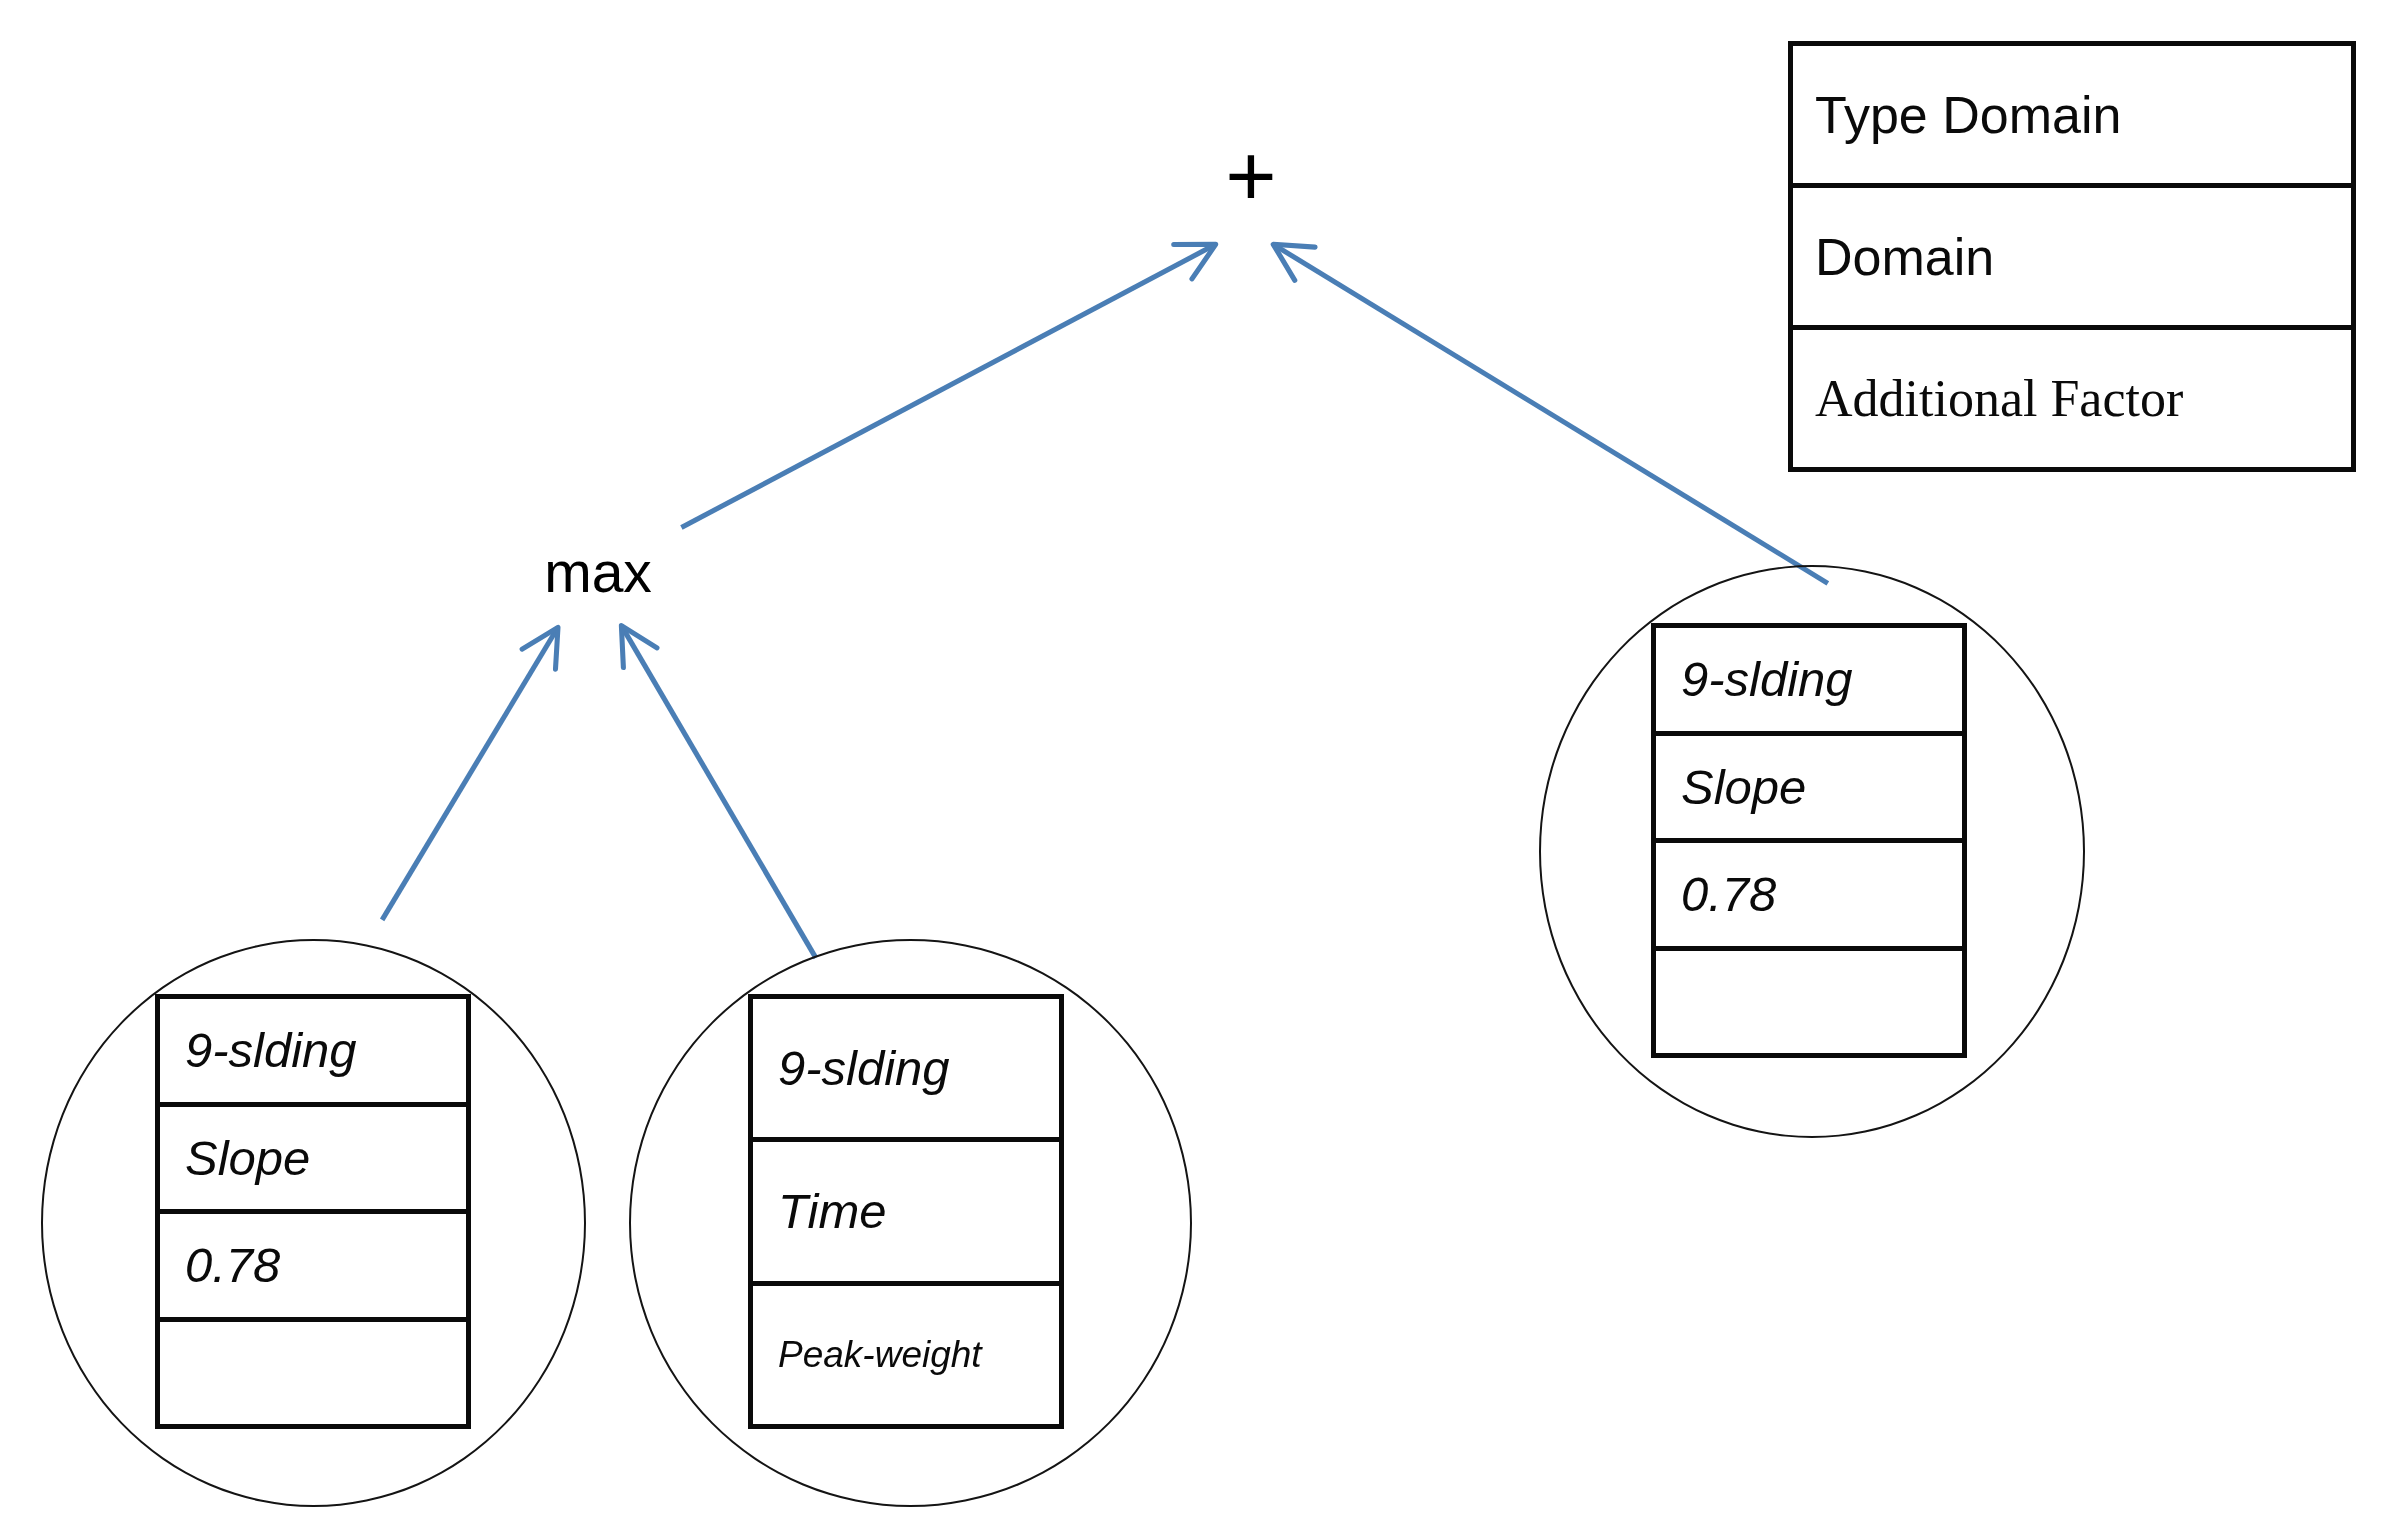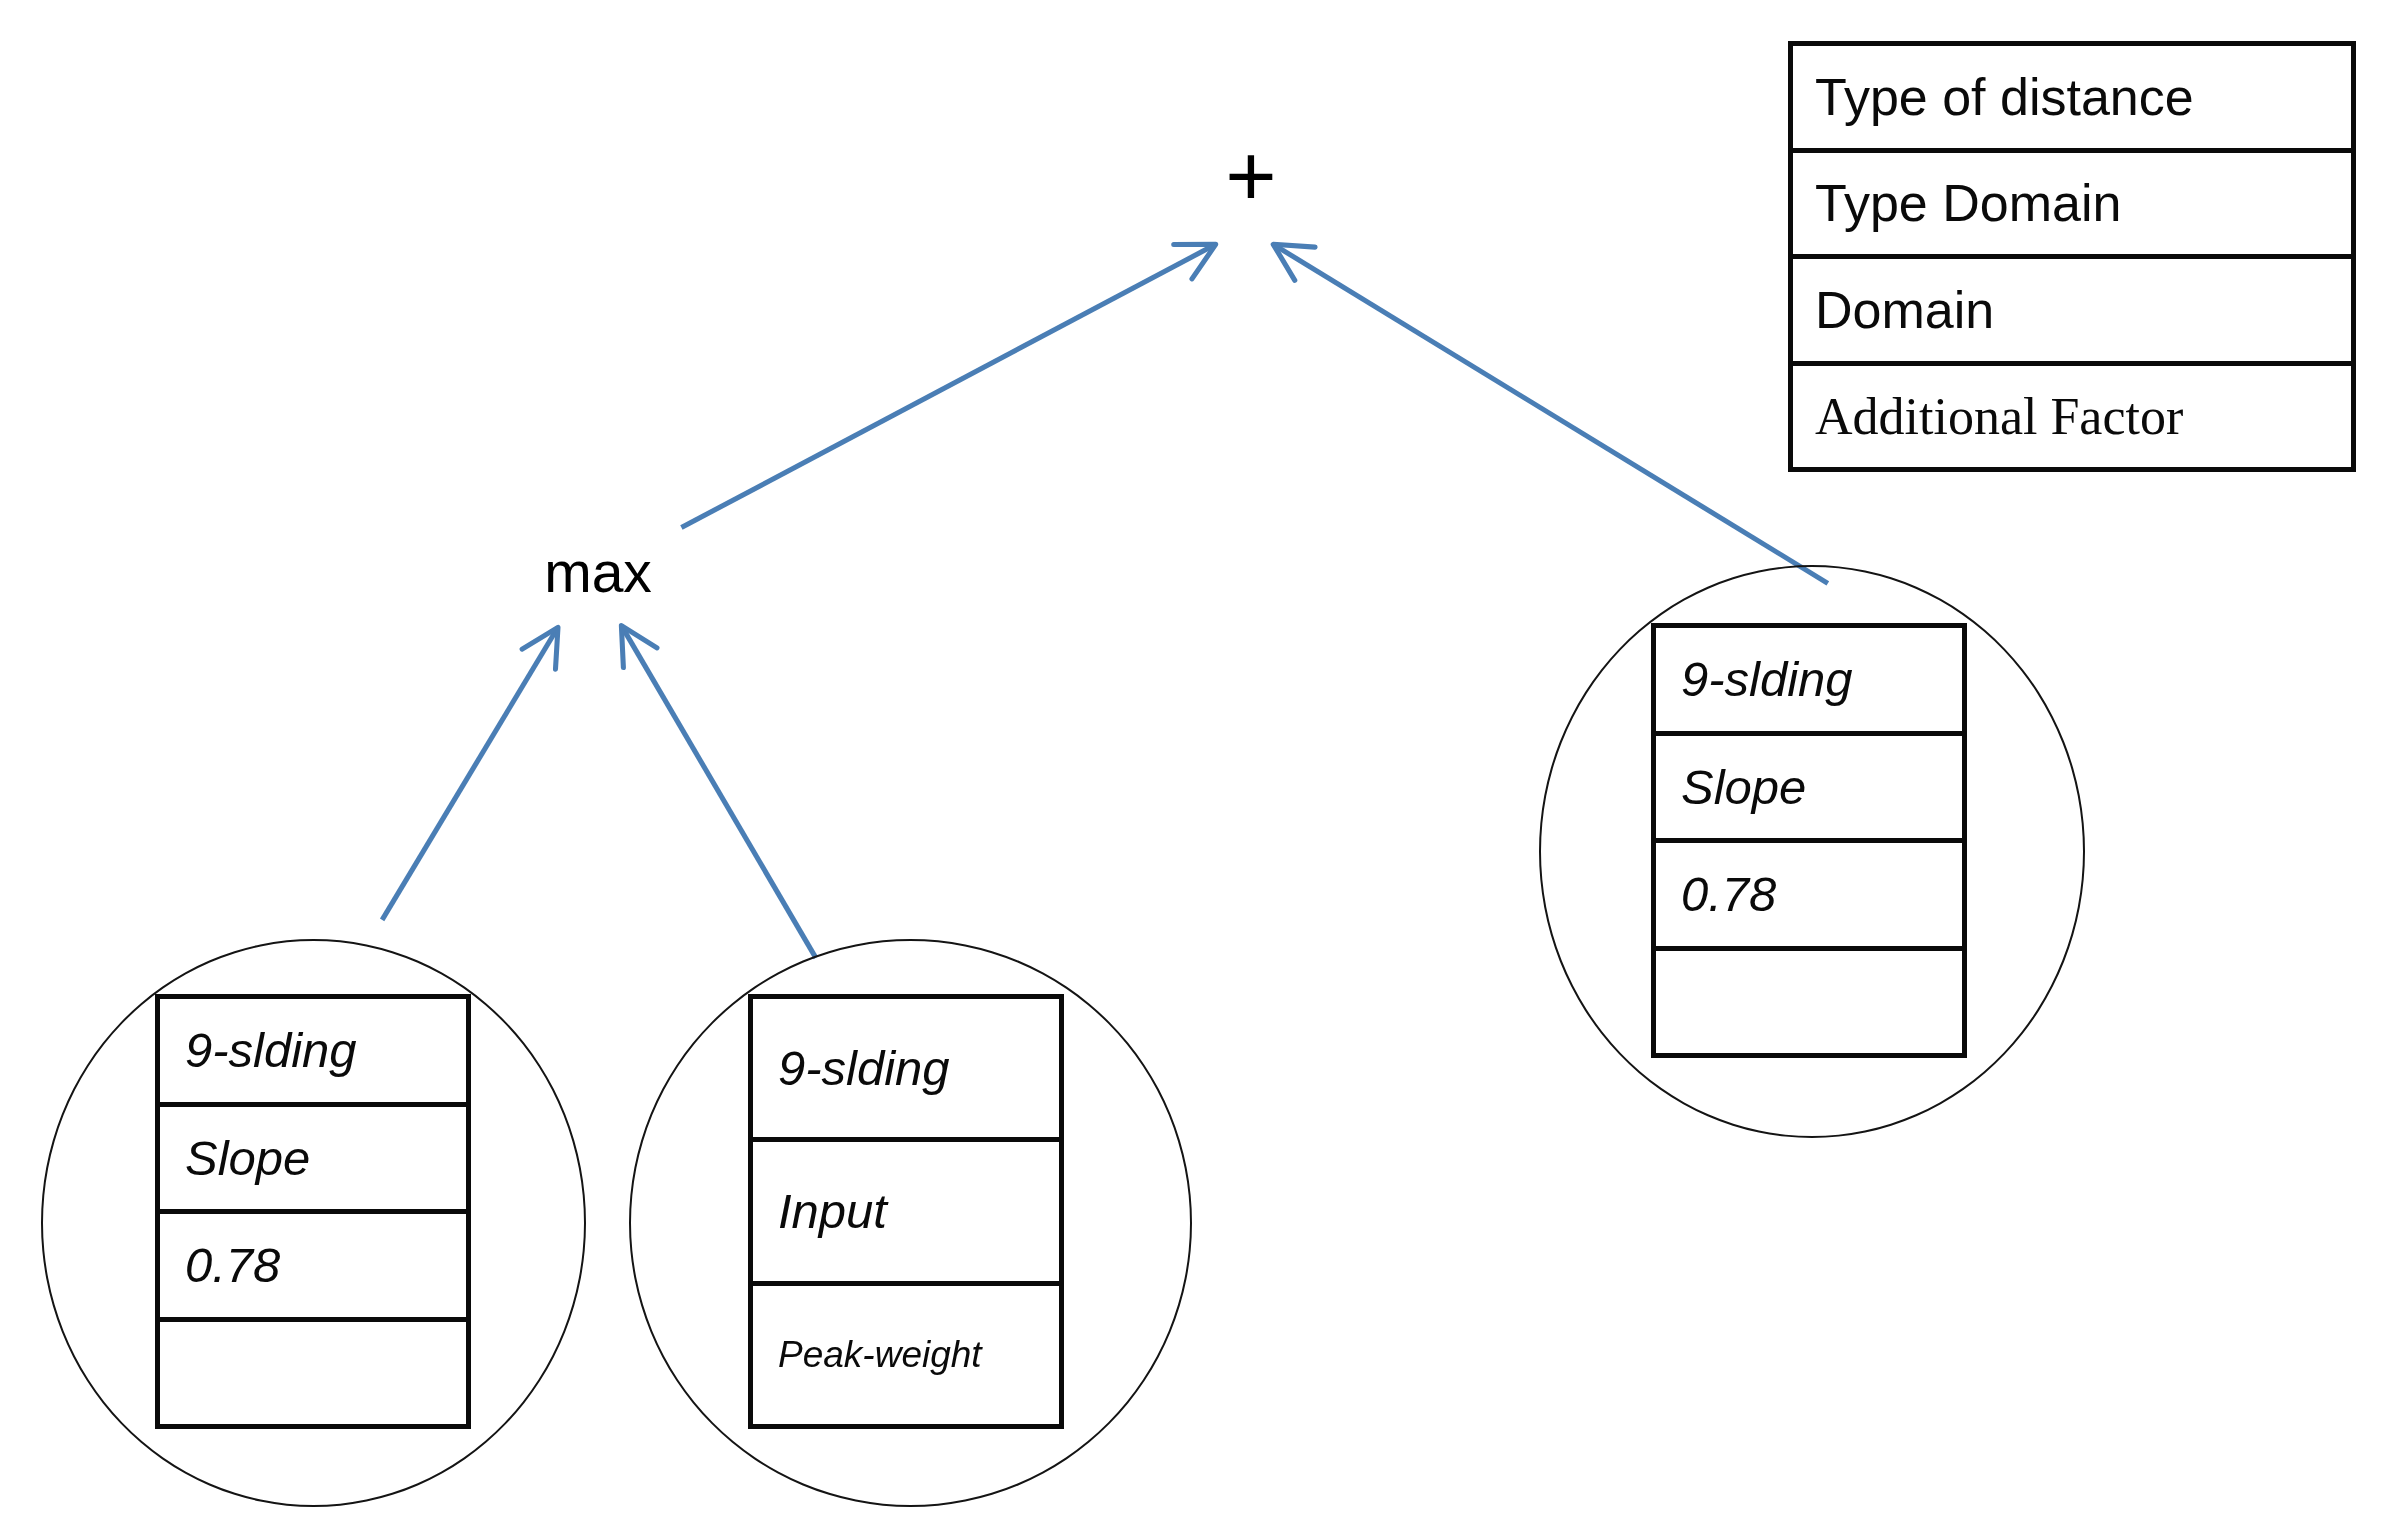--- a/index.html
+++ b/index.html
@@ -117,38 +117,37 @@
     <line x1="452" y1="1088" x2="660" y2="742" stroke="#4a7eb5" stroke-width="6" marker-end="url(#ah)"></line>
     <line x1="965" y1="1133" x2="735" y2="740" stroke="#4a7eb5" stroke-width="6" marker-end="url(#ah)"></line>
     <line x1="806" y1="624" x2="1438" y2="289" stroke="#4a7eb5" stroke-width="6" marker-end="url(#ah)"></line>
     <line x1="2162" y1="690" x2="1506" y2="289" stroke="#4a7eb5" stroke-width="6" marker-end="url(#ah)"></line>
   </svg>
 
   <div class="op op-plus">+</div>
   <div class="op op-max">max</div>
 
   <div class="legend">
-    <div class="legend-row">Type of distance</div>
     <div class="legend-row">Type Domain</div>
     <div class="legend-row">Domain</div>
     <div class="legend-row">Additional Factor</div>
   </div>
 
   <div class="ellipse ellipse-left"></div>
   <div class="ntable ntable-left">
     <div class="nrow">9-slding</div>
     <div class="nrow">Slope</div>
     <div class="nrow">0.78</div>
     <div class="nrow"></div>
   </div>
 
   <div class="ellipse ellipse-middle"></div>
   <div class="ntable ntable-middle">
     <div class="nrow">9-slding</div>
-    <div class="nrow">Input</div>
+    <div class="nrow">Time</div>
     <div class="nrow small">Peak-weight</div>
   </div>
 
   <div class="ellipse ellipse-right"></div>
   <div class="ntable ntable-right">
     <div class="nrow">9-slding</div>
     <div class="nrow">Slope</div>
     <div class="nrow">0.78</div>
     <div class="nrow"></div>
   </div>

